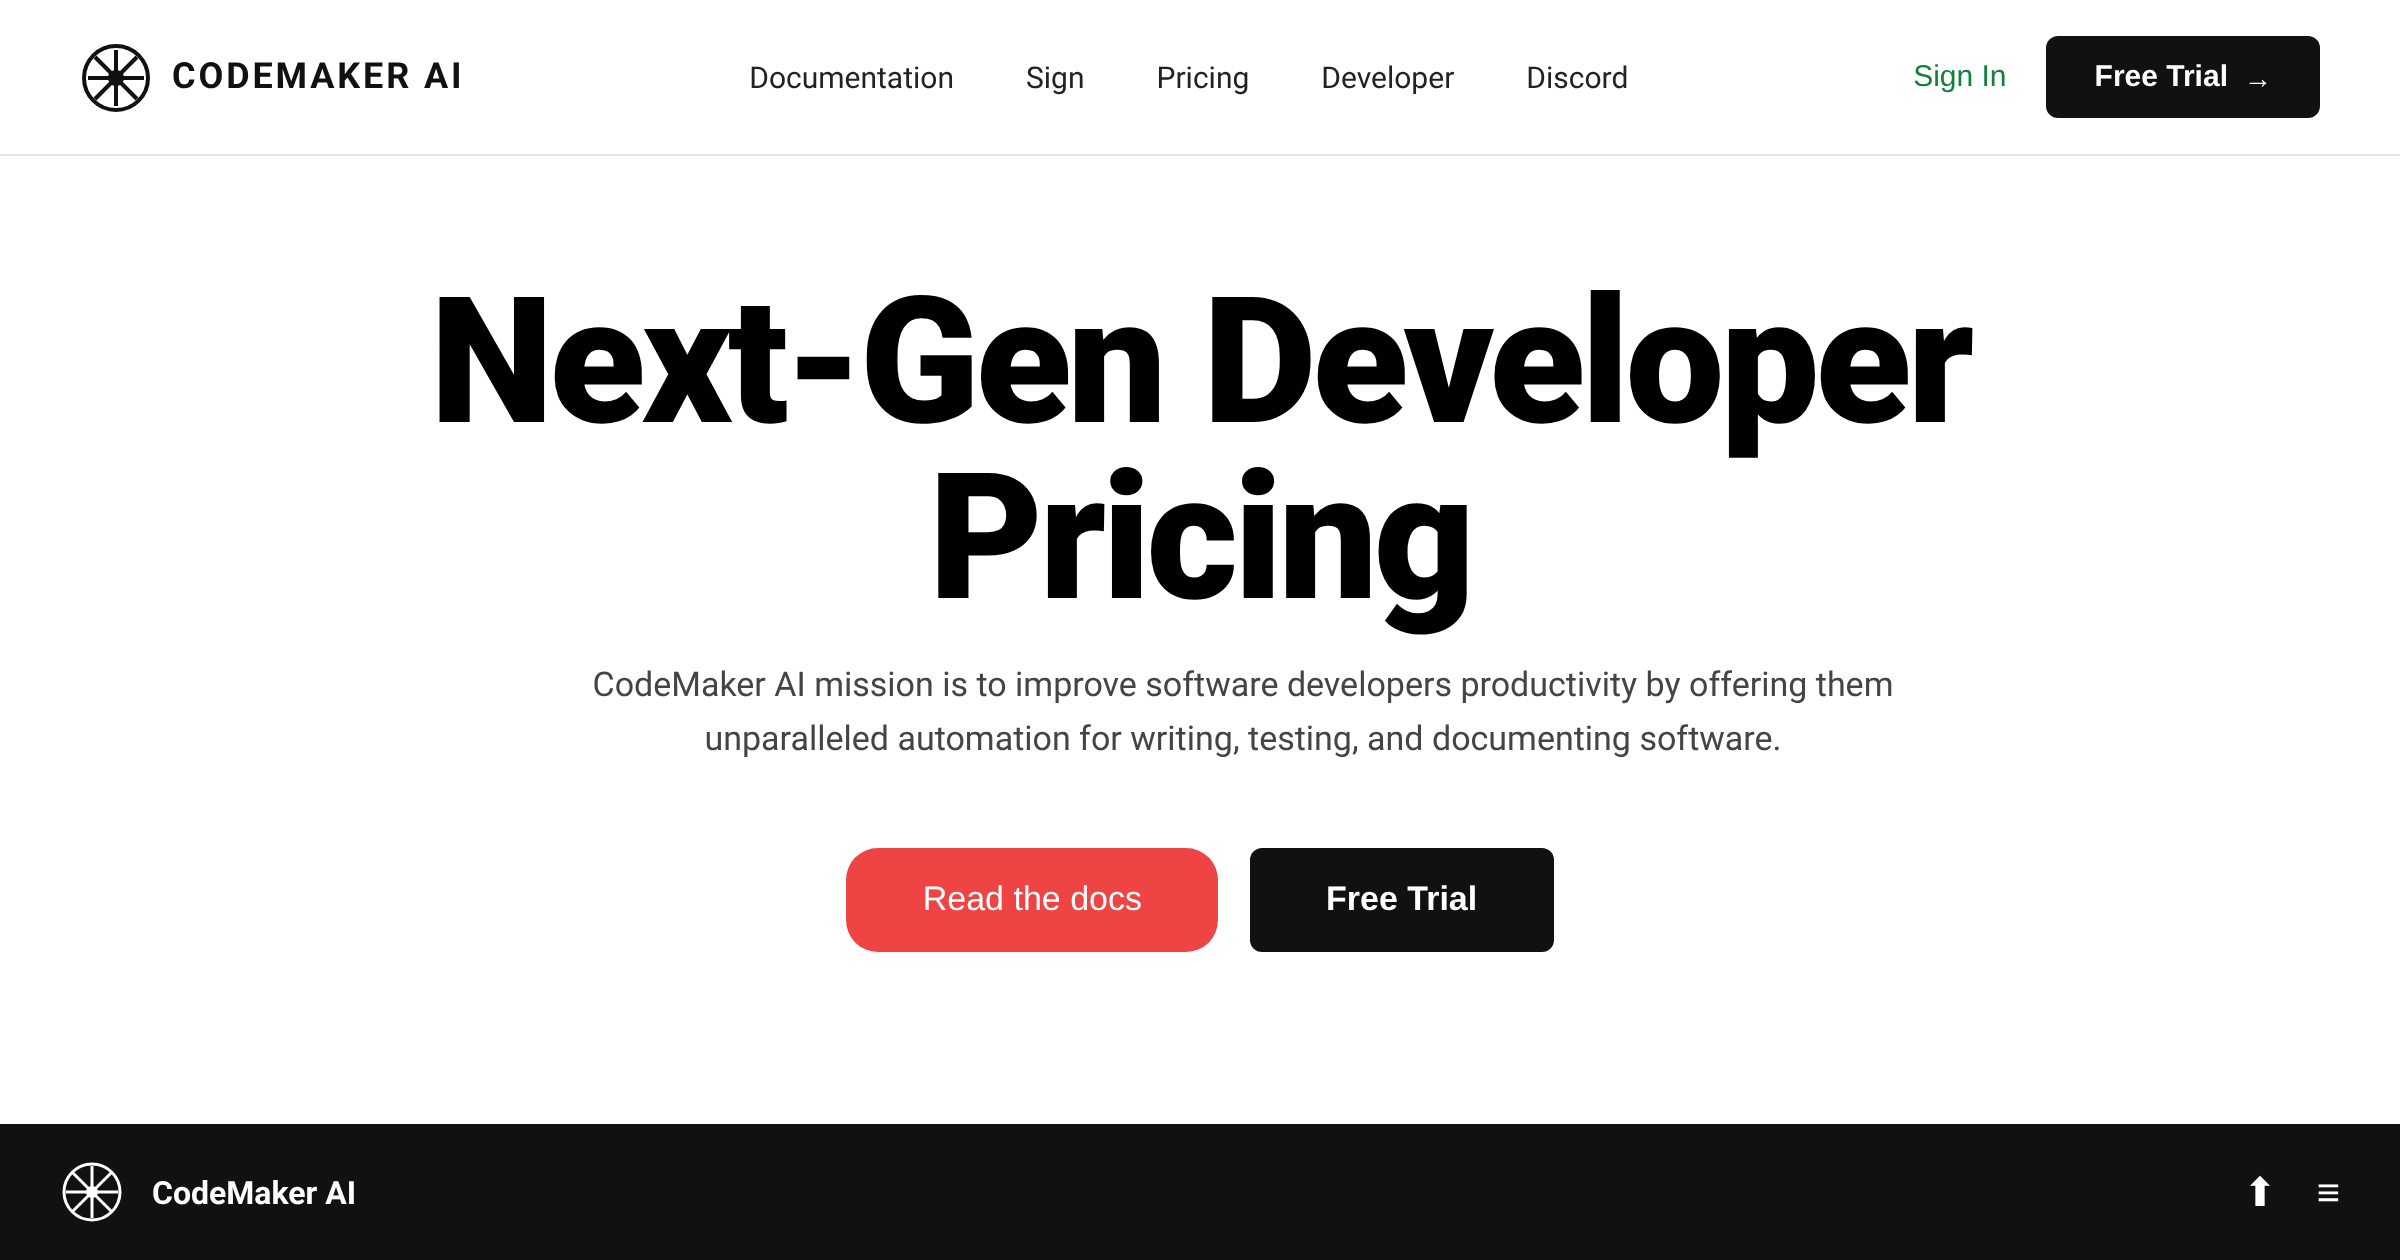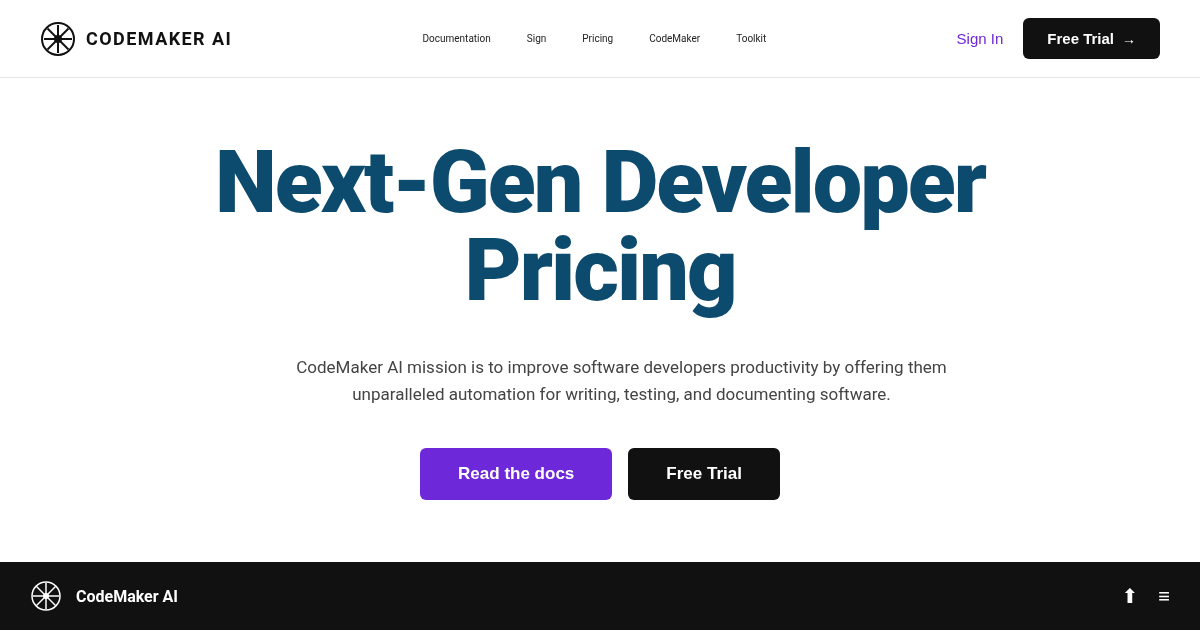--- a/index.html
+++ b/index.html
@@ -48,36 +48,36 @@
       color: #111;
     }
 
     .navbar-nav {
       display: flex;
       align-items: center;
       gap: 36px;
     }
 
     .nav-link {
-      font-size: 10px;
+      font-size: 15px;
       color: #222;
       text-decoration: none;
       font-weight: 400;
       cursor: pointer;
     }
 
     .navbar-actions {
       display: flex;
       align-items: center;
       gap: 20px;
     }
 
     .btn-signin {
       font-size: 15px;
-      color: #6d28d9;
+      color: #15803d;
       background: none;
       border: none;
       cursor: pointer;
       font-weight: 400;
     }
 
     .btn-free-trial-nav {
       background: #111;
       color: #fff;
       border: none;
@@ -98,49 +98,49 @@
       align-items: center;
       justify-content: center;
       text-align: center;
       padding: 60px 40px 40px;
     }
 
     .hero-title {
       font-size: 88px;
       font-weight: 900;
       line-height: 1.0;
-      color: #0c4a6e;
+      color: #000000;
       letter-spacing: -2px;
       max-width: 900px;
-      margin-bottom: 40px;
+      margin-bottom: 16px;
     }
 
     .hero-subtitle {
       font-size: 17px;
       color: #444;
       max-width: 660px;
       line-height: 1.6;
       margin-bottom: 40px;
       margin-left: 43px;
     }
 
     .hero-buttons {
       display: flex;
       gap: 16px;
       align-items: center;
     }
 
     .btn-read-docs {
-      background: #6d28d9;
+      background: #ef4444;
       color: #fff;
       border: none;
       padding: 16px 38px;
       font-size: 17px;
-      font-weight: 700;
-      border-radius: 6px;
+      font-weight: 400;
+      border-radius: 16px;
       cursor: pointer;
     }
 
     .btn-free-trial-hero {
       background: #111;
       color: #fff;
       border: none;
       padding: 16px 38px;
       font-size: 17px;
       font-weight: 600;
@@ -206,22 +206,22 @@
       <line x1="28.5" y1="7.5" x2="7.5" y2="28.5" stroke="#111" stroke-width="2"></line>
       <circle cx="18" cy="18" r="4" fill="#111"></circle>
     </svg>
     <span class="logo-text">CODEMAKER AI</span>
   </a>
 
   <div class="navbar-nav">
     <a class="nav-link" href="#">Documentation</a>
     <a class="nav-link" href="#">Sign</a>
     <a class="nav-link" href="#">Pricing</a>
-    <a class="nav-link" href="#">CodeMaker</a>
-    <a class="nav-link" href="#">Toolkit</a>
+    <a class="nav-link" href="#">Developer</a>
+    <a class="nav-link" href="#">Discord</a>
   </div>
 
   <div class="navbar-actions">
     <button class="btn-signin">Sign In</button>
     <button class="btn-free-trial-nav">
       <span>Free Trial</span>
       <span class="arrow-icon">→</span>
     </button>
   </div>
 </nav>

